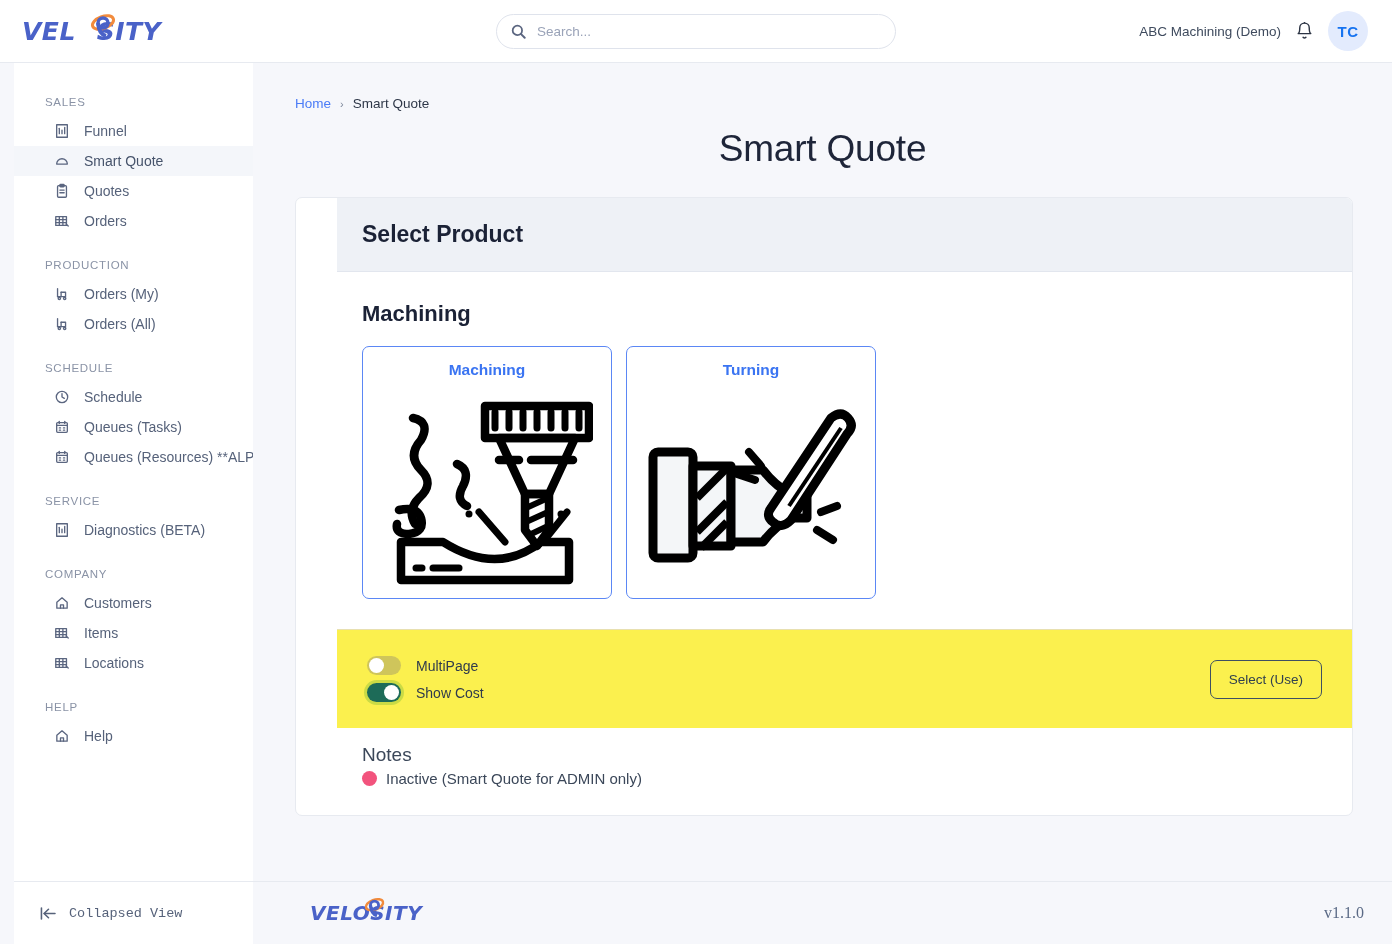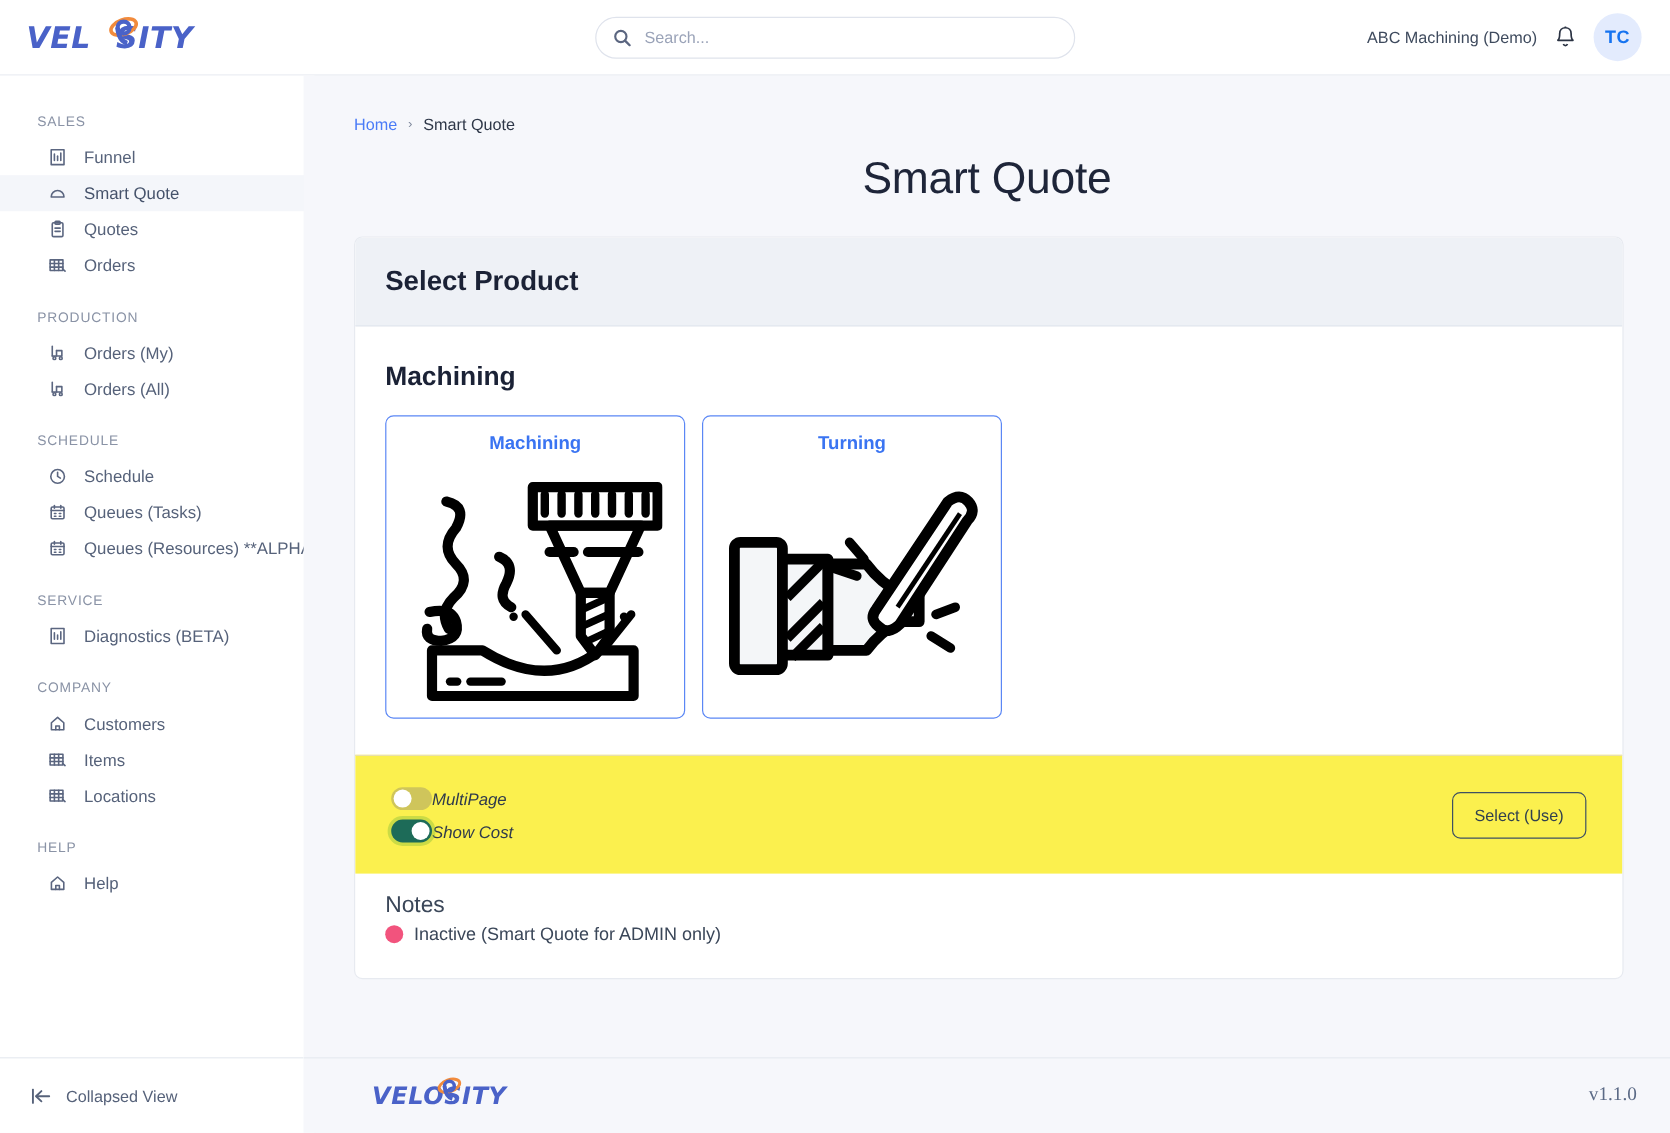--- a/index.html
+++ b/index.html
@@ -41,40 +41,40 @@
   .topright { display: flex; align-items: center; gap: 14px; padding-right: 24px; }
   .org-name { font-size: 13.5px; color: #3f4b5e; }
   .avatar {
     width: 40px; height: 40px; border-radius: 50%; background: #e3ebfd;
     color: #1673f0; font-weight: 700; font-size: 15px;
     display: flex; align-items: center; justify-content: center; letter-spacing: .5px;
   }
 
   
   .sidebar {
-    position: absolute; top: 63px; left: 0; width: 263px; height: 881px;
+    position: absolute; top: 63px; left: 14px; width: 263px; height: 881px;
     background: #ffffff; border-right: 1px solid #e7eaf0;
   }
   .nav-scroll { height: 817px; overflow: hidden; padding-top: 33px; }
   .nav-group-title {
     font-size: 11.5px; letter-spacing: .7px; color: #8a93a6;
     padding: 0 0 8px 31px; font-weight: 400;
   }
   .nav-group { margin-bottom: 23px; }
   .nav-item {
     display: flex; align-items: center; height: 30px; padding-left: 40px;
     font-size: 14px; color: #56627a; cursor: pointer; gap: 14px;
   }
   .nav-item.active { background: #f4f6fa; color: #46536b; }
   .nav-item .ico { width: 16px; height: 16px; flex: none; display: block; }
   .nav-item .lbl { white-space: nowrap; }
   .sidebar-footer {
     position: absolute; bottom: 0; left: 0; width: 253px; height: 63px;
     border-top: 1px solid #e7eaf0; display: flex; align-items: center;
-    padding-left: 26px; gap: 12px; cursor: pointer; background: #fff;
+    padding-left: 26px; gap: 12px; cursor: pointer; background: #fff; font-family: Liberation Mono, monospace;
   }
   .sidebar-footer .lbl { font-size: 13.5px; color: #56627a; }
 
   
   .main {
     position: absolute; top: 63px; left: 253px; width: 1139px; height: 881px;
     background: #f6f7fb; overflow: hidden;
   }
   .breadcrumb {
     display: flex; align-items: center; gap: 9px; font-size: 13.5px;
@@ -82,21 +82,21 @@
   }
   .breadcrumb .home { color: #4a7bf7; cursor: pointer; }
   .breadcrumb .sep { color: #7d879b; font-size: 11px; }
   .page-title {
     text-align: center; font-size: 37px; color: #1e2539; font-weight: 400;
     margin-top: 17px; letter-spacing: -.2px;
   }
 
   .card {
     margin: 27px 39px 0 42px; background: #fff; border: 1px solid #e7eaf0;
-    border-radius: 7px; overflow: hidden;
+    border-radius: 7px; overflow: hidden; padding-left: 41px;
   }
   .card-head {
     background: #eef1f6; border-bottom: 1px solid #e2e6ee;
     padding: 23px 25px; font-size: 23px; font-weight: 700; color: #1b2236;
   }
   .card-body { padding: 29px 25px 0 25px; }
   .section-title { font-size: 22px; font-weight: 700; color: #1b2236; margin-bottom: 19px; }
 
   .product-row { display: flex; gap: 14px; }
   .product-card {
@@ -109,21 +109,21 @@
   }
   .product-card .art { flex: 1; display: flex; align-items: center; justify-content: center; }
 
   .yellow-bar {
     margin-top: 30px; margin-left: -25px; margin-right: -25px;
     background: #fbf04e; border-top: 1px solid #e8e0b0;
     height: 99px; display: flex; align-items: center;
     justify-content: space-between; padding: 0 30px;
   }
   .toggles { display: flex; flex-direction: column; gap: 8px; }
-  .toggle-row { display: flex; align-items: center; cursor: pointer; font-style: italic; }
+  .toggle-row { display: flex; align-items: center; gap: 15px; cursor: pointer; }
   .switch {
     width: 34px; height: 19px; border-radius: 10px; position: relative; flex: none;
   }
   .switch.off { background: #cfc55b; }
   .switch.on  { background: #1d6b58; box-shadow: 0 0 0 3px rgba(144,192,60,.45); }
   .knob {
     position: absolute; top: 2px; width: 15px; height: 15px; border-radius: 50%;
     background: #fff;
   }
   .switch.off .knob { left: 2px; }

